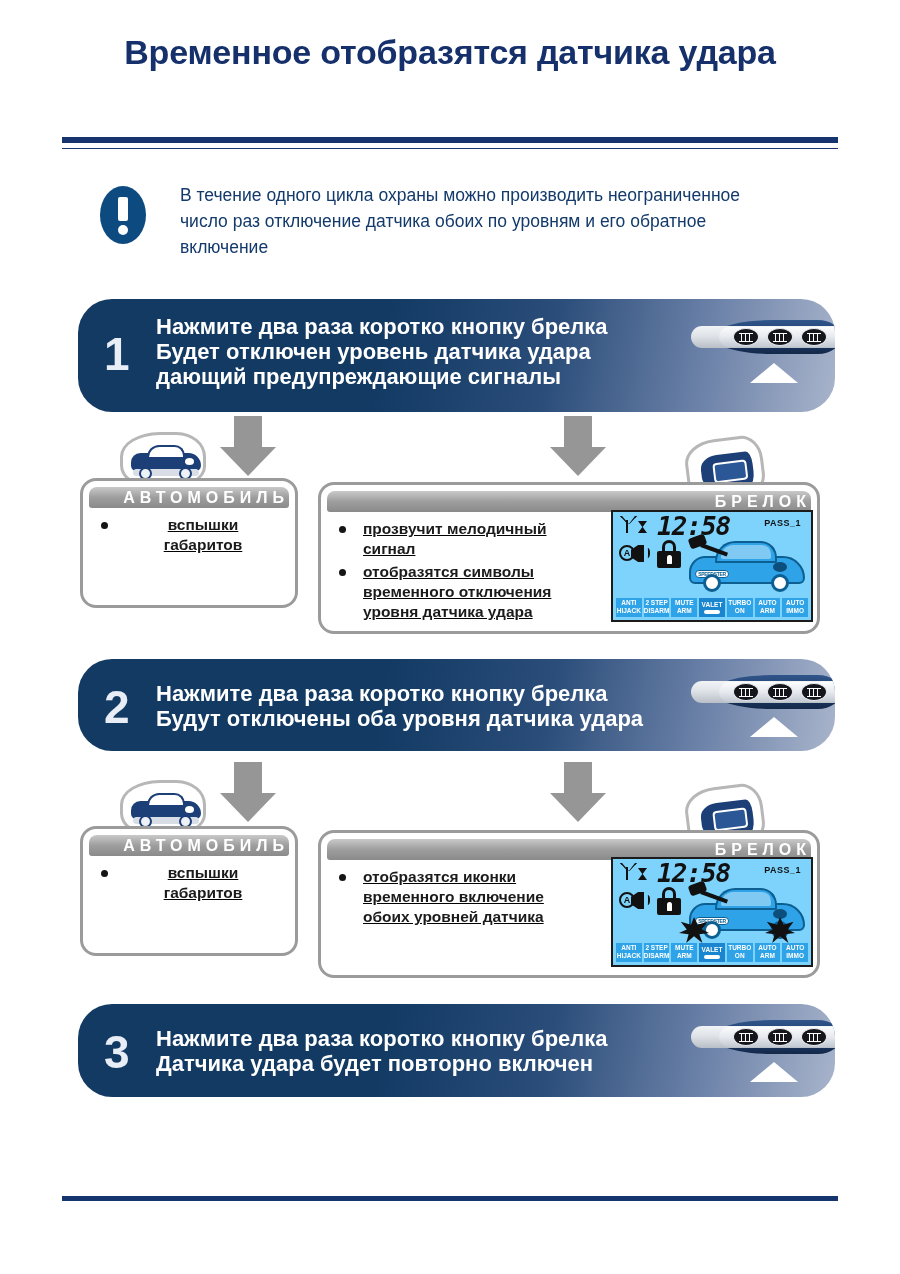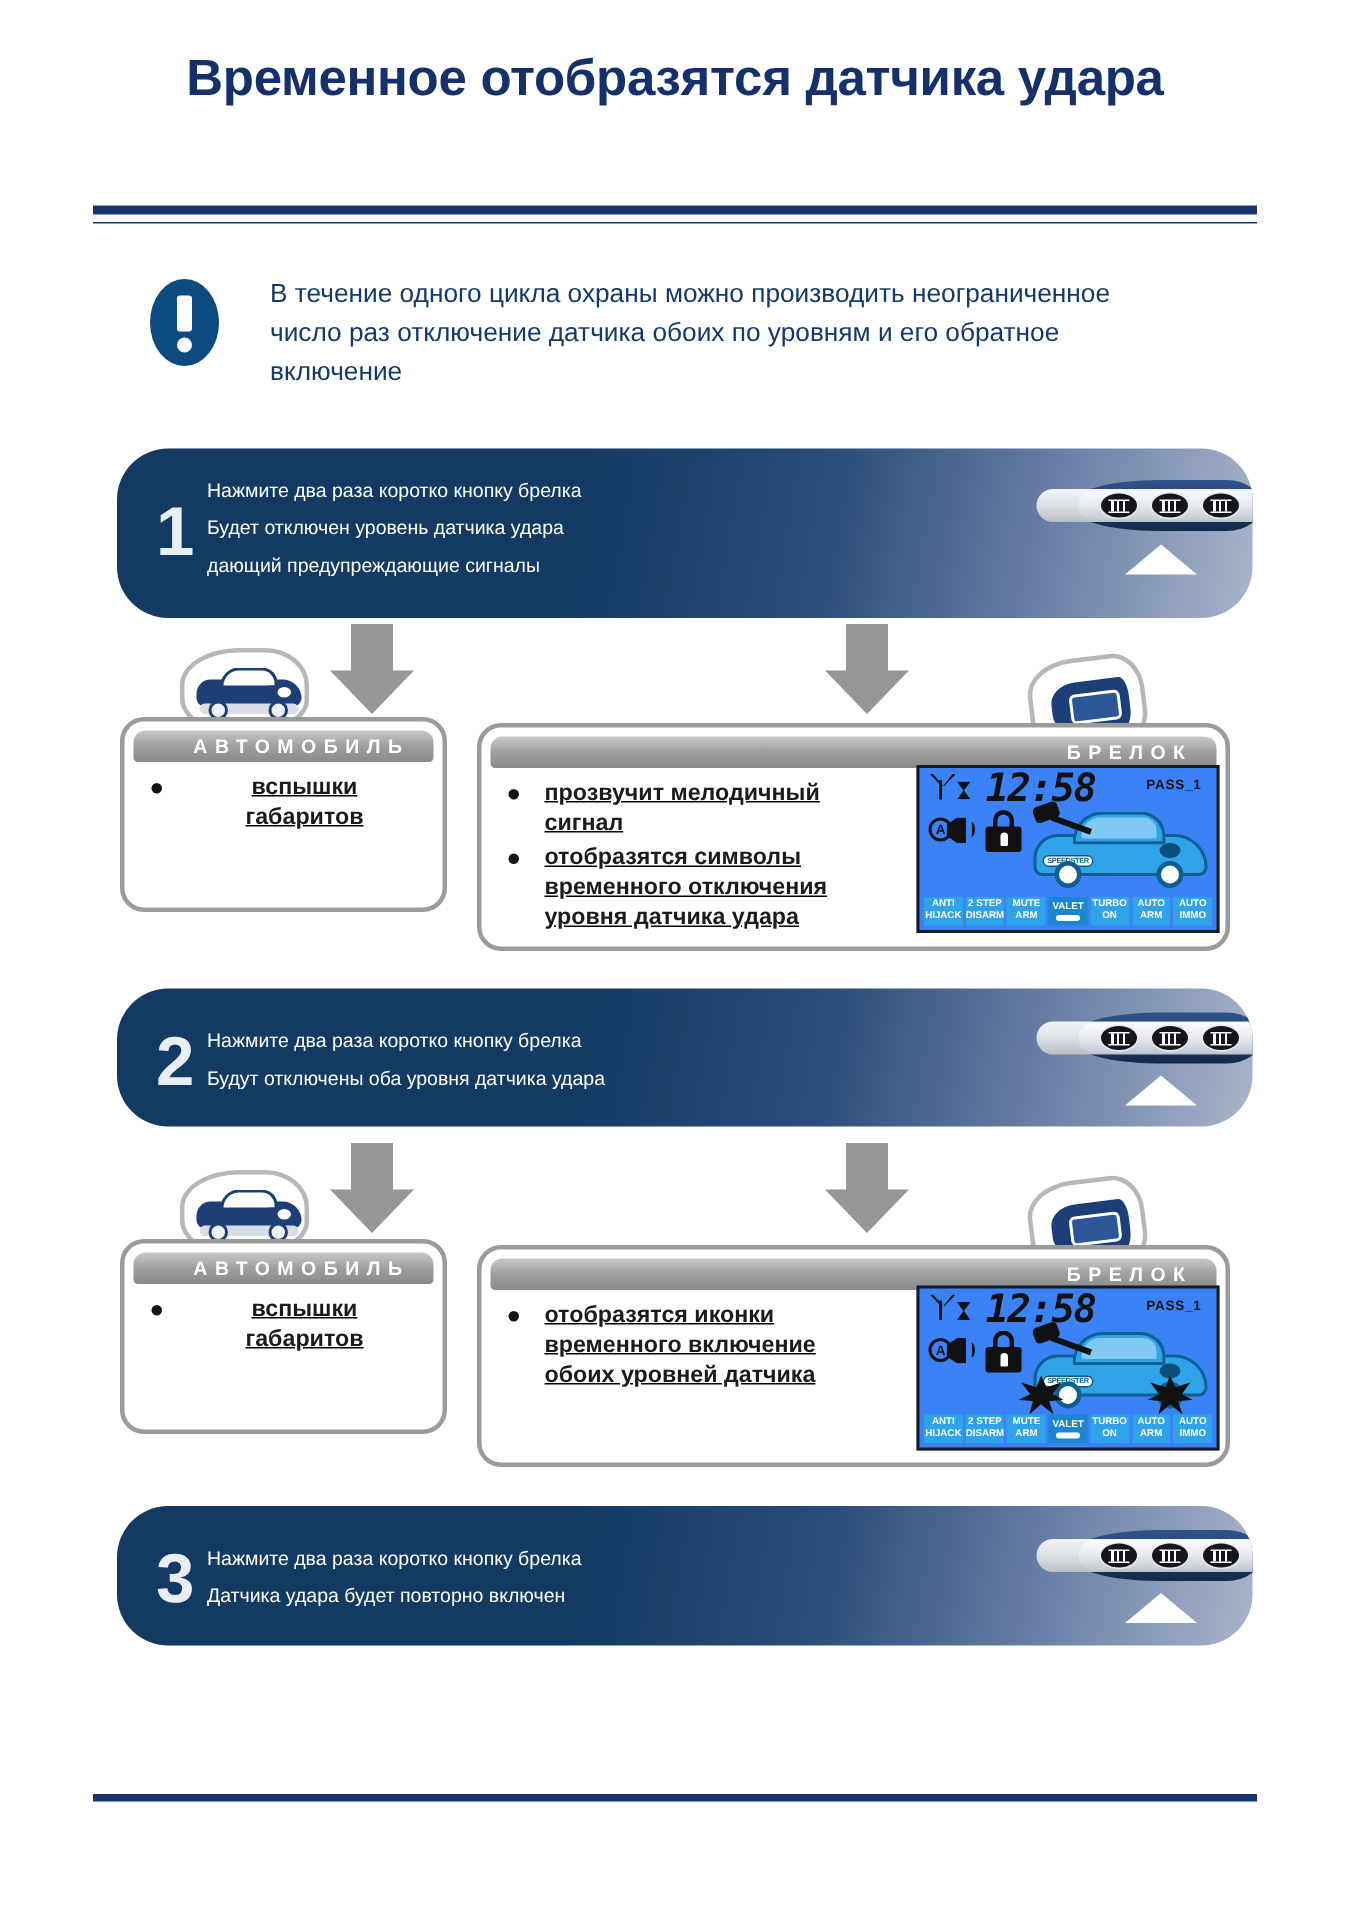--- a/index.html
+++ b/index.html
@@ -56,21 +56,21 @@
     position: absolute; left: 78px; width: 757px;
     border-radius: 34px;
     background: linear-gradient(100deg, #123a63 0%, #123a63 40%, #2a4d79 62%, #6b81a8 82%, #a8b4cb 100%);
     color: #ffffff; overflow: hidden;
   }
   .step-num {
     position: absolute; left: 26px; font-size: 46px; font-weight: bold;
     color: #e9eef6; line-height: 1;
   }
   .step-text {
-    position: absolute; left: 60px; font-size: 13px; font-weight: normal;
+    position: absolute; left: 78px; font-size: 22px; font-weight: bold;
     line-height: 25px; color: #ffffff; white-space: pre-line;
   }
 
   
   .fob { position: absolute; width: 178px; height: 34px; }
   .fob-body {
     position: absolute; left: 0; top: 6px; width: 178px; height: 22px;
     background: linear-gradient(180deg, #f2f4f6 0%, #dfe3e8 45%, #b9bfc7 100%);
     border-radius: 11px / 11px;
   }
@@ -126,24 +126,24 @@
   .rbox {
     position: absolute;
     background: #ffffff;
     border: 3px solid #9b9b9b;
     border-radius: 16px;
   }
   .rbox-head {
     position: absolute; left: 6px; top: 6px; right: 6px; height: 21px;
     background: linear-gradient(180deg, #c9c9c9 0%, #9e9e9e 50%, #8a8a8a 100%);
     border-radius: 8px 8px 3px 3px;
-    color: #ffffff; font-size: 13px; font-weight: bold;
+    color: #ffffff; font-size: 16px; font-weight: bold;
     letter-spacing: 5px;
     display: flex; align-items: center; justify-content: flex-end;
-    padding-right: 16px;
+    padding-right: 0;
   }
   .rbox-body { position: absolute; left: 12px; top: 34px; right: 10px; text-decoration: underline; }
   .bullet-row {
     position: relative; padding-left: 30px;
     font-size: 15.5px; font-weight: bold; color: #1b1b1b;
     line-height: 20px; margin-bottom: 3px; white-space: pre-line;
   }
   .bullet-row::before {
     content: ""; position: absolute; left: 6px; top: 7px;
     width: 7px; height: 7px; border-radius: 50%; background: #151515;
@@ -199,21 +199,21 @@
     border-radius: 34% 14% 14% 34% / 40%;
   }
   .badge-fob .screen {
     position: absolute; left: 12px; top: 8px; width: 34px; height: 20px;
     background: #2b5796; border: 2px solid #ffffff; border-radius: 4px;
   }
 
   
   .lcd {
     position: absolute;
-    background: #3b82f6;
+    background: #7dd3fc;
     border: 2px solid #1b1b1b;
     overflow: hidden;
   }
   .lcd-ant {
     position: absolute; left: 7px; top: 4px; width: 13px; height: 17px;
   }
   .lcd-ant::before {
     content: ""; position: absolute; left: 5.5px; top: 4px;
     width: 2.5px; height: 13px; background: #111;
   }

